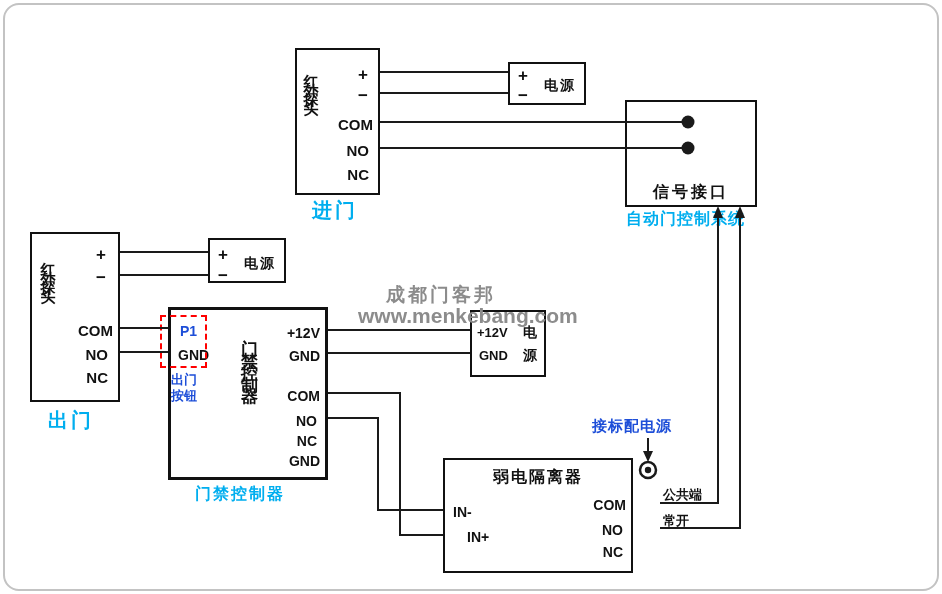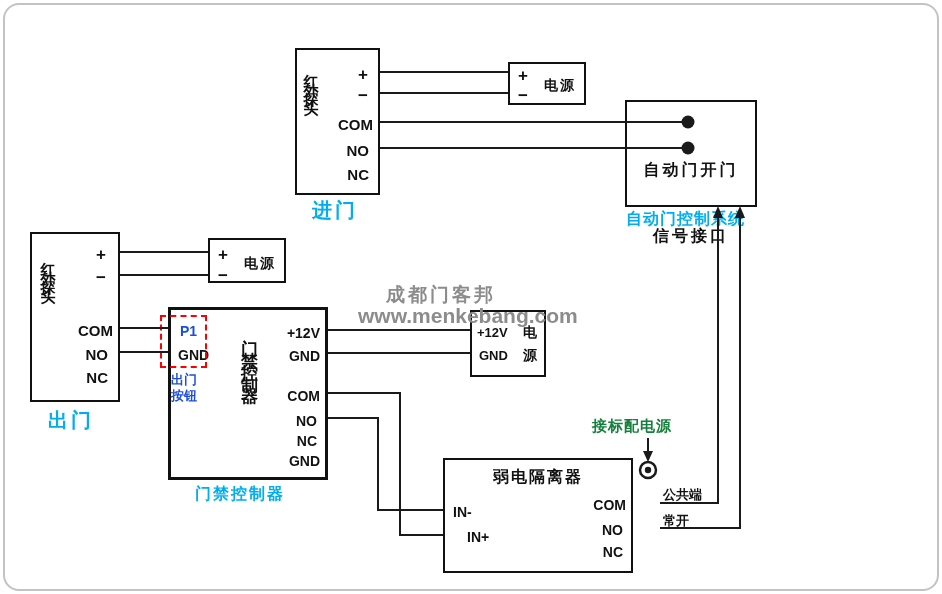--- a/index.html
+++ b/index.html
@@ -11,21 +11,21 @@
   .box{position:absolute;background:#fff;border:2px solid #111;box-sizing:border-box;}
   .thin{border-width:2px;}
   .thick{border-width:3px;}
   .t{position:absolute;transform:translateY(-50%);font-weight:bold;white-space:nowrap;font-size:14px;line-height:1;}
   .big{font-size:17px;}
   .vtext{
     position:absolute;writing-mode:vertical-rl;text-orientation:upright;
     font-weight:bold;white-space:nowrap;line-height:1;
   }
   .caption{position:absolute;font-weight:bold;color:#00aeef;white-space:nowrap;}
-  .blk{position:absolute;font-weight:bold;white-space:nowrap;color:#15803d;}
+  .blk{position:absolute;font-weight:bold;white-space:nowrap;color:#1d4ed8;}
   .red{color:#1d4ed8;}
   .dashed-box{position:absolute;border:2px dashed #f00;box-sizing:border-box;z-index:3;background:transparent;}
   .prelines{white-space:pre-line;text-align:center;line-height:16px;font-size:13px;font-weight:bold;}
   .center-line{position:absolute;left:0;right:0;text-align:center;font-weight:bold;font-size:16px;letter-spacing:3px;}
   .wire-layer{position:absolute;left:0;top:0;z-index:5;pointer-events:none;}
   .watermark{position:absolute;z-index:6;color:#8c8c8c;font-weight:bold;pointer-events:none;}
   .small-note{position:absolute;font-size:13px;font-weight:600;white-space:nowrap;color:#111;z-index:4;text-align:center;}
 </style>
 </head>
 <body>
@@ -43,22 +43,21 @@
   </div>
   <div class="caption" style="left:312px;top:197px;font-size:20px;letter-spacing:3px;">进门</div>
 
   <div class="box thin" style="left:508px;top:62px;width:78px;height:43px;border-width:2px;">
     <span class="t big" style="top:11px;left:8px;">+</span>
     <span class="t big" style="top:31px;left:8px;">−</span>
     <span class="t" style="top:21px;left:34px;font-size:14px;letter-spacing:2px;">电源</span>
   </div>
 
   <div class="box thin" style="left:625px;top:100px;width:132px;height:107px;">
-    <div class="center-line" style="top:58px;">自动门开门</div>
-    <div class="center-line" style="top:80px;margin-top:44px;">信号接口</div>
+    <div class="center-line" style="top:80px;">信号接口</div>
   </div>
   <div class="caption" style="left:626px;top:209px;font-size:16px;letter-spacing:1px;">自动门控制系统</div>
 
   <div class="box thin" style="left:30px;top:232px;width:90px;height:170px;">
     <div class="vtext" style="left:9px;top:16px;font-size:15px;letter-spacing:9px;">红外探头</div>
     <span class="t big" style="top:20px;right:12px;">+</span>
     <span class="t big" style="top:43px;right:12px;">−</span>
     <span class="t" style="top:96px;right:5px;font-size:15px;">COM</span>
     <span class="t" style="top:120px;right:10px;font-size:15px;">NO</span>
     <span class="t" style="top:143px;right:10px;font-size:15px;">NC</span>

